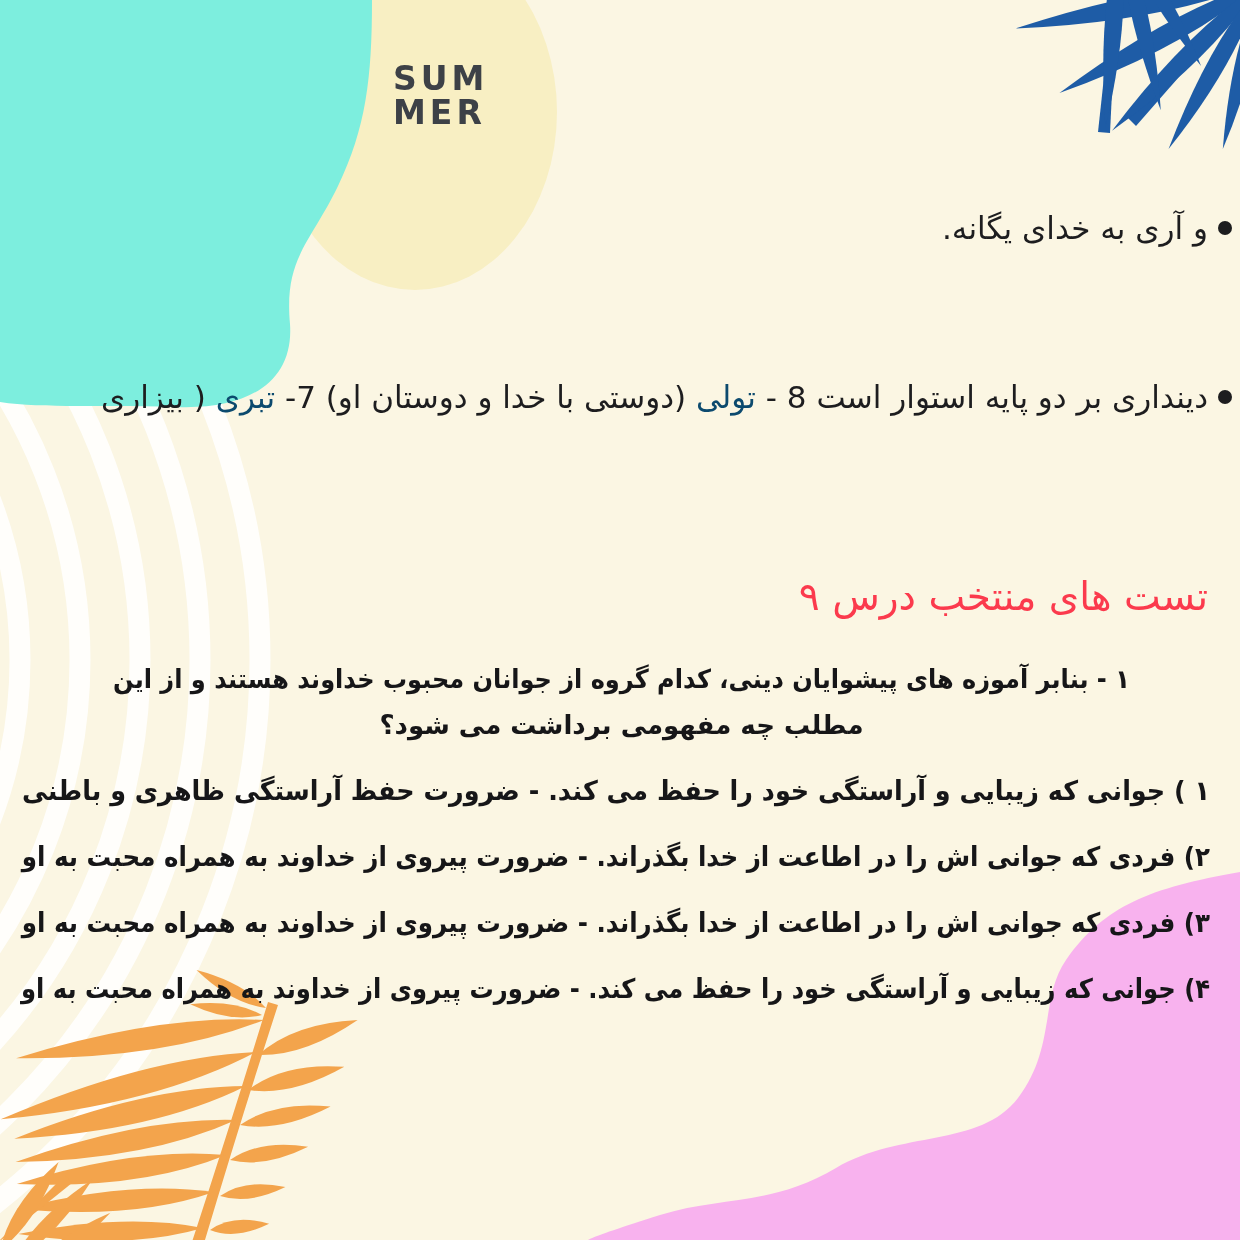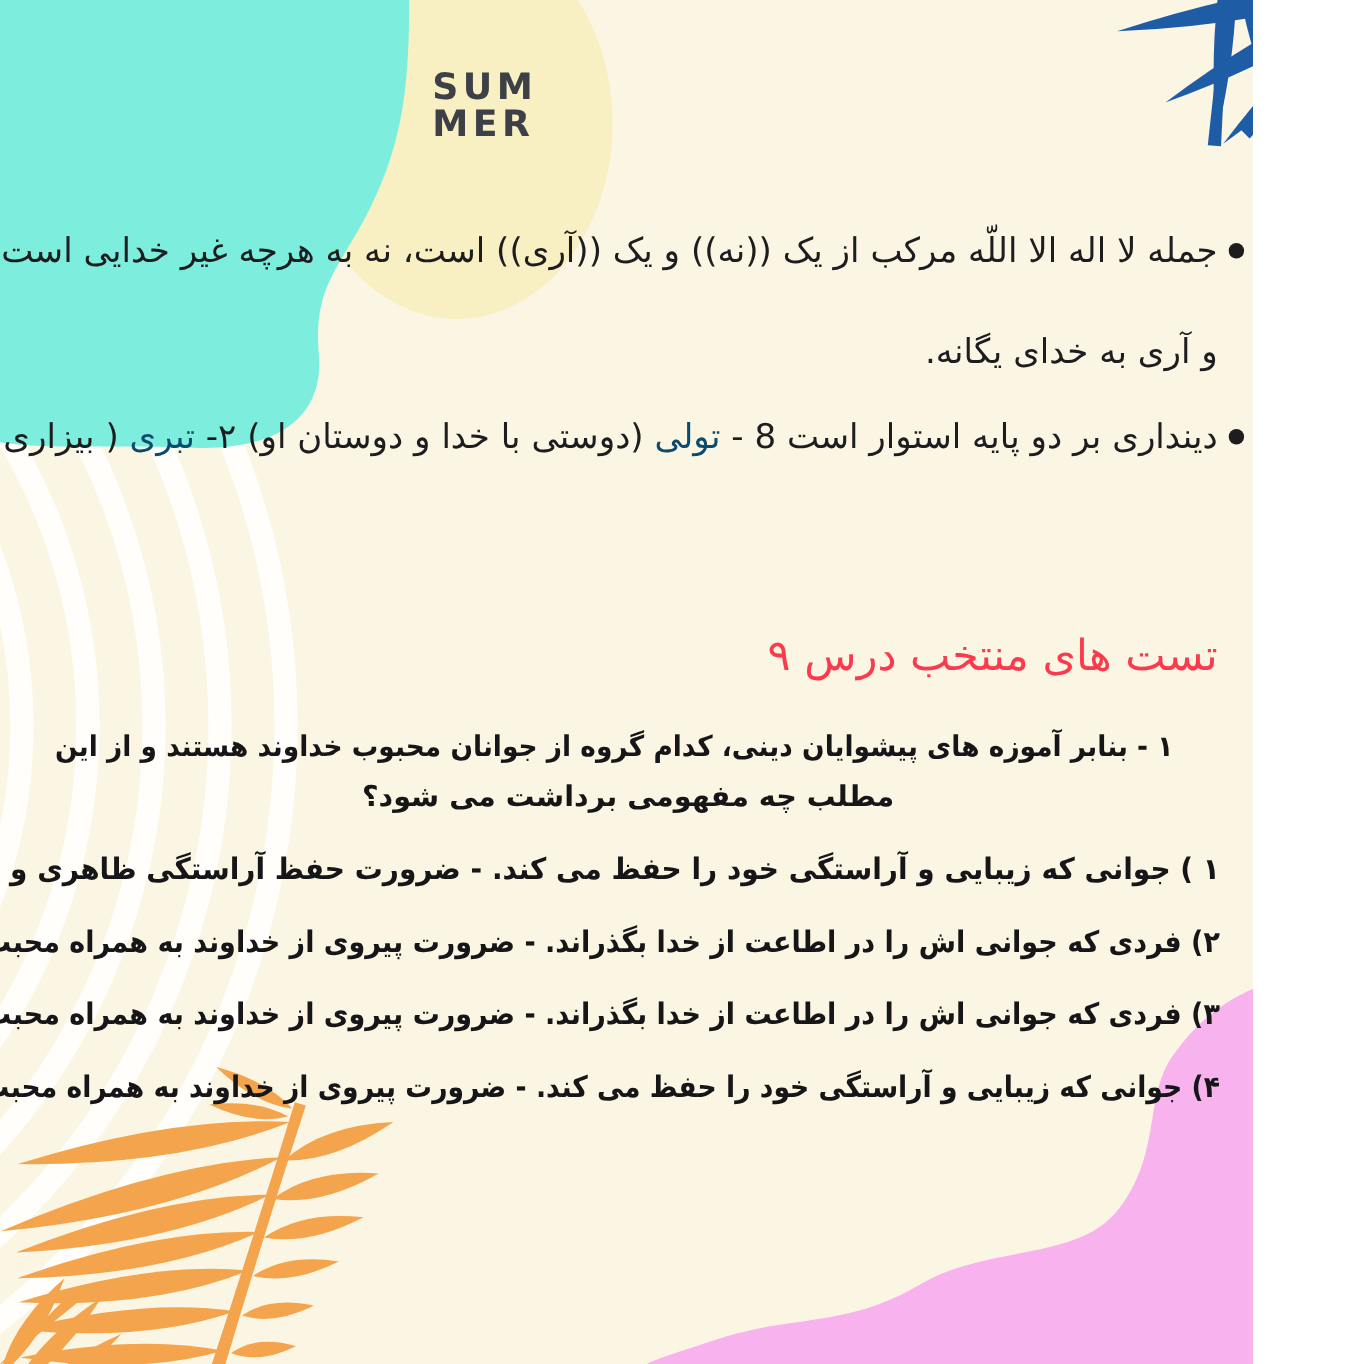--- a/index.html
+++ b/index.html
@@ -1,17 +1,17 @@
 <!DOCTYPE html>
 <html lang="fa"><head>
 <meta charset="utf-8">
 <style>
   html,body{margin:0;padding:0;background:#ffffff;}
   .canvas{
-    position:relative;width:1139px;height:1240px;overflow:hidden;
+    position:relative;width:1240px;height:1240px;overflow:hidden;
     background:#fbf6e3;font-family:"DejaVu Sans",sans-serif;color:#1d1d1f;
   }
   .decor{position:absolute;inset:0;width:1240px;height:1240px;}
   .summer{
     position:absolute;left:393px;top:62px;color:#3d4147;font-weight:bold;
     font-size:33px;letter-spacing:4px;line-height:34px;
     font-family:"DejaVu Sans",sans-serif;
   }
   .fitline{white-space:nowrap;display:block;transform-origin:right center;}
   .fitline.center{transform-origin:center center;}
@@ -134,27 +134,26 @@
     <path fill="#f8b2ee" d="M1240 872 C1150 888 1105 905 1066 960 C1040 997 1056 1048 1018 1098 C980 1148 900 1130 836 1168 C772 1206 722 1196 660 1215 C620 1228 600 1234 588 1240 L1240 1240 Z"></path>
   </svg>
 
   <div class="summer">
     <span>SUM</span><br>
     <span>MER</span>
   </div>
 
   <div class="bullet" style="top:182px;" dir="rtl">
     <span class="dot"></span>
-    <div class="bline fitline">جمله لا اله الا اللّه مرکب از یک ((نه)) و یک ((آری)) است، نه به هرچه غیر خدایی است</div>
     <div class="bline fitline">و آری به خدای یگانه.</div>
   </div>
 
   <div class="bullet" style="top:351px;" dir="rtl">
     <span class="dot"></span>
-    <div class="bline fitline"><span>دینداری بر دو پایه استوار است 8 - </span><span class="red-term">تولی</span><span> (دوستی با خدا و دوستان او) ۲- </span><span class="red-term">تبری</span><span> ( بیزاری</span></div>
+    <div class="bline fitline"><span>دینداری بر دو پایه استوار است 8 - </span><span class="red-term">تولی</span><span> (دوستی با خدا و دوستان او) 7- </span><span class="red-term">تبری</span><span> ( بیزاری</span></div>
   </div>
 
   <div class="heading" dir="rtl">تست های منتخب درس ۹</div>
 
   <div class="question" dir="rtl">
     <div class="fitline center" style="transform: scaleX(0.925);">۱ - بنابر آموزه های پیشوایان دینی، کدام گروه از جوانان محبوب خداوند هستند و از این</div>
     <div class="fitline center">مطلب چه مفهومی برداشت می شود؟</div>
   </div>
 
   <div class="options" dir="rtl">

